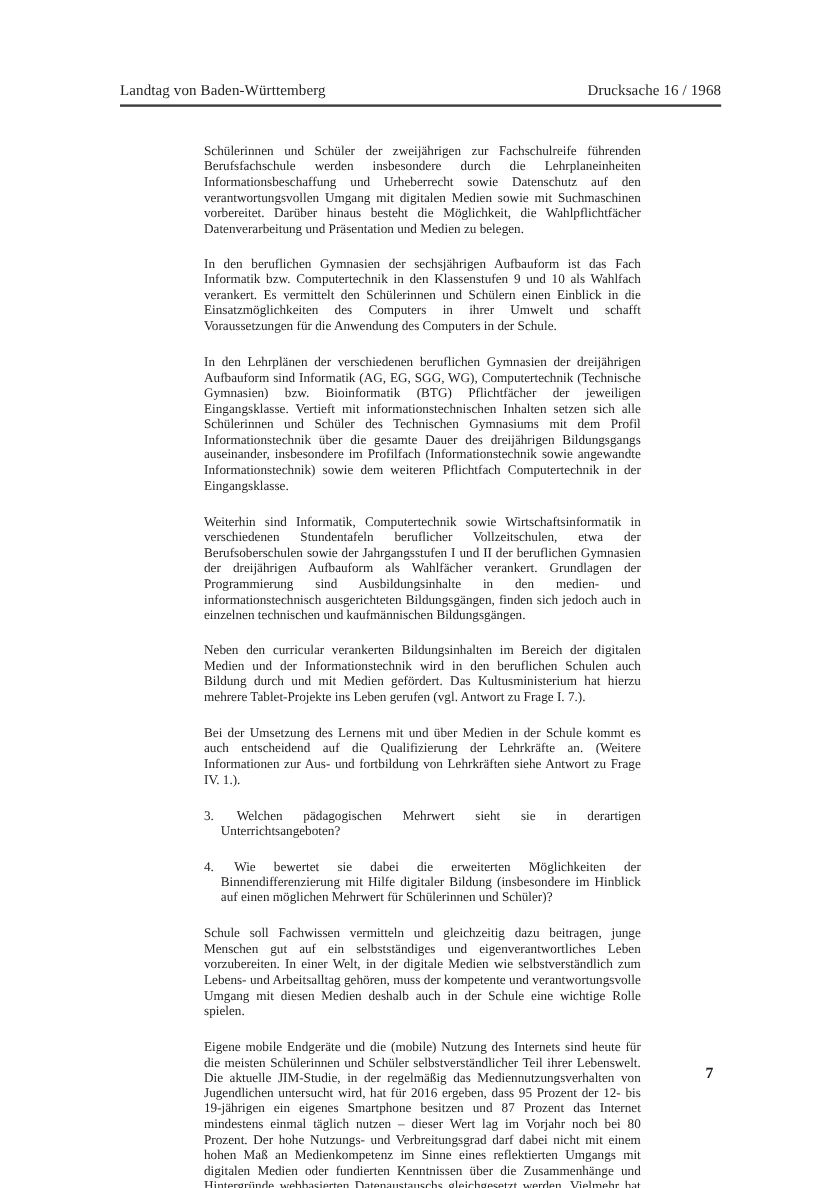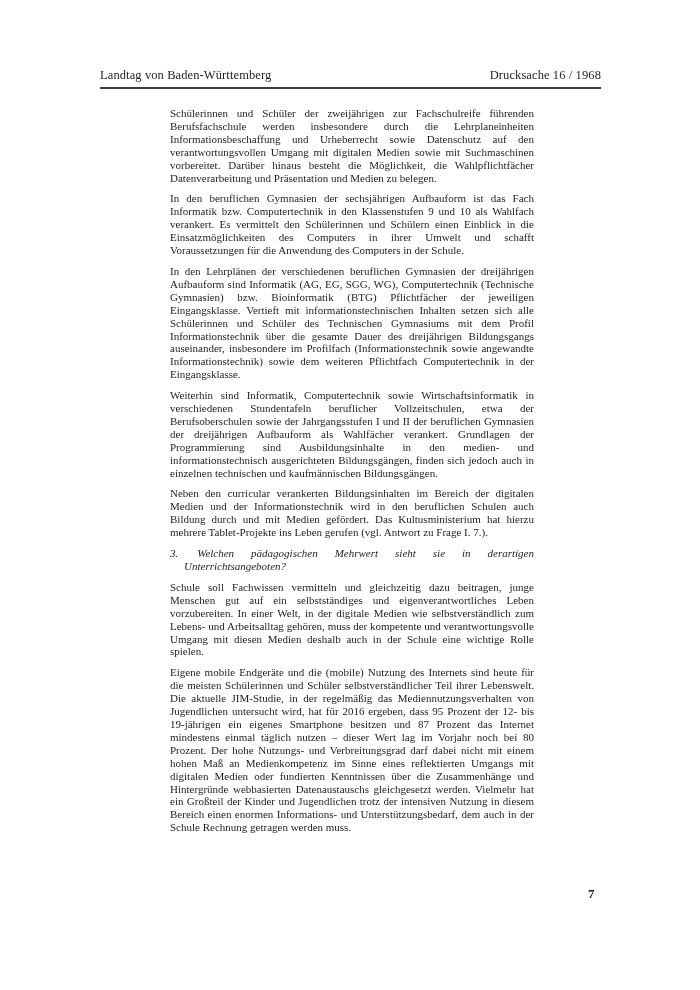--- a/index.html
+++ b/index.html
@@ -35,24 +35,23 @@
     left: 170px;
     top: 103px;
     width: 364px;
     font-size: 11px;
     line-height: 12.9px;
     text-align: justify;
     hyphens: auto;
     -webkit-hyphens: auto;
   }
   .doc-body p {
-    margin: 4px 0 8px 0;
+    margin: 17px 0 8px 0;
   }
   .question {
-    font-style: italic;
     padding-left: 14px;
     text-indent: -14px;
   }
   .question .qnum {
     padding-right: 2px;
   }
   .page-number {
     position: absolute;
     left: 588px;
     top: 886px;
@@ -76,23 +75,25 @@
     <p>Schülerinnen und Schüler der zweijährigen zur Fachschulreife führenden Berufsfachschule werden insbesondere durch die Lehrplaneinheiten Informationsbeschaffung und Urheberrecht sowie Datenschutz auf den verantwortungsvollen Umgang mit digitalen Medien sowie mit Suchmaschinen vorbereitet. Darüber hinaus besteht die Möglichkeit, die Wahlpflichtfächer Datenverarbeitung und Präsentation und Medien zu belegen.</p>
 
     <p>In den beruflichen Gymnasien der sechsjährigen Aufbauform ist das Fach Informatik bzw. Computertechnik in den Klassenstufen 9 und 10 als Wahlfach verankert. Es vermittelt den Schülerinnen und Schülern einen Einblick in die Einsatzmöglichkeiten des Computers in ihrer Umwelt und schafft Voraussetzungen für die Anwendung des Computers in der Schule.</p>
 
     <p>In den Lehrplänen der verschiedenen beruflichen Gymnasien der dreijährigen Aufbauform sind Informatik (AG, EG, SGG, WG), Computertechnik (Technische Gymnasien) bzw. Bioinformatik (BTG) Pflichtfächer der jeweiligen Eingangsklasse. Vertieft mit informationstechnischen Inhalten setzen sich alle Schülerinnen und Schüler des Technischen Gymnasiums mit dem Profil Informationstechnik über die gesamte Dauer des dreijährigen Bildungsgangs auseinander, insbesondere im Profilfach (Informationstechnik sowie angewandte Informationstechnik) sowie dem weiteren Pflichtfach Computertechnik in der Eingangsklasse.</p>
 
     <p>Weiterhin sind Informatik, Computertechnik sowie Wirtschaftsinformatik in verschiedenen Stundentafeln beruflicher Vollzeitschulen, etwa der Berufsoberschulen sowie der Jahrgangsstufen I und II der beruflichen Gymnasien der dreijährigen Aufbauform als Wahlfächer verankert. Grundlagen der Programmierung sind Ausbildungsinhalte in den medien- und informationstechnisch ausgerichteten Bildungsgängen, finden sich jedoch auch in einzelnen technischen und kaufmännischen Bildungsgängen.</p>
 
     <p>Neben den curricular verankerten Bildungsinhalten im Bereich der digitalen Medien und der Informationstechnik wird in den beruflichen Schulen auch Bildung durch und mit Medien gefördert. Das Kultusministerium hat hierzu mehrere Tablet-Projekte ins Leben gerufen (vgl. Antwort zu Frage I. 7.).</p>
 
+    <p>Bei der Umsetzung des Lernens mit und über Medien in der Schule kommt es auch entscheidend auf die Qualifizierung der Lehrkräfte an. (Weitere Informationen zur Aus- und fortbildung von Lehrkräften siehe Antwort zu Frage IV. 1.).</p>
 
     <p class="question"><span class="qnum">3.</span> <span>Welchen pädagogischen Mehrwert sieht sie in derartigen Unterrichtsangeboten?</span></p>
 
+    <p class="question"><span class="qnum">4.</span> <span>Wie bewertet sie dabei die erweiterten Möglichkeiten der Binnendifferenzierung mit Hilfe digitaler Bildung (insbesondere im Hinblick auf einen möglichen Mehrwert für Schülerinnen und Schüler)?</span></p>
 
     <p>Schule soll Fachwissen vermitteln und gleichzeitig dazu beitragen, junge Menschen gut auf ein selbstständiges und eigenverantwortliches Leben vorzubereiten. In einer Welt, in der digitale Medien wie selbstverständlich zum Lebens- und Arbeitsalltag gehören, muss der kompetente und verantwortungsvolle Umgang mit diesen Medien deshalb auch in der Schule eine wichtige Rolle spielen.</p>
 
     <p>Eigene mobile Endgeräte und die (mobile) Nutzung des Internets sind heute für die meisten Schülerinnen und Schüler selbstverständlicher Teil ihrer Lebenswelt. Die aktuelle JIM-Studie, in der regelmäßig das Mediennutzungsverhalten von Jugendlichen untersucht wird, hat für 2016 ergeben, dass 95 Prozent der 12- bis 19-jährigen ein eigenes Smartphone besitzen und 87 Prozent das Internet mindestens einmal täglich nutzen – dieser Wert lag im Vorjahr noch bei 80 Prozent. Der hohe Nutzungs- und Verbreitungsgrad darf dabei nicht mit einem hohen Maß an Medienkompetenz im Sinne eines reflektierten Umgangs mit digitalen Medien oder fundierten Kenntnissen über die Zusammenhänge und Hintergründe webbasierten Datenaustauschs gleichgesetzt werden. Vielmehr hat ein Großteil der Kinder und Jugendlichen trotz der intensiven Nutzung in diesem Bereich einen enormen Informations- und Unterstützungsbedarf, dem auch in der Schule Rechnung getragen werden muss.</p>
 
   </div>
 
   <div class="page-number">7</div>
 
 </div>

